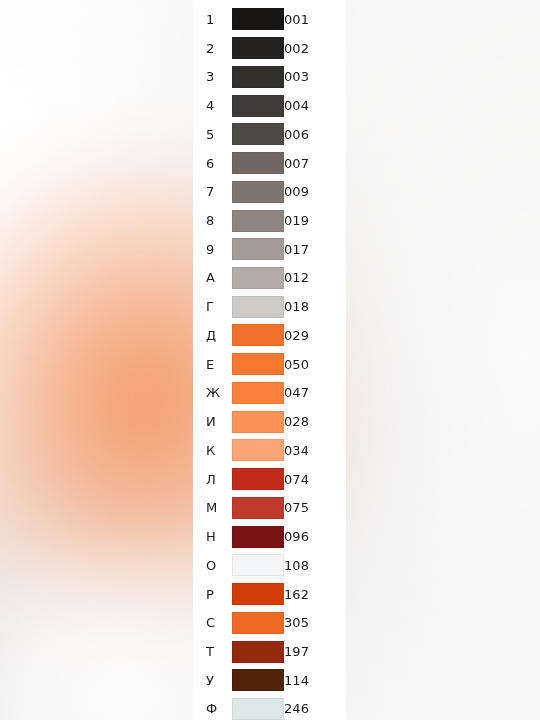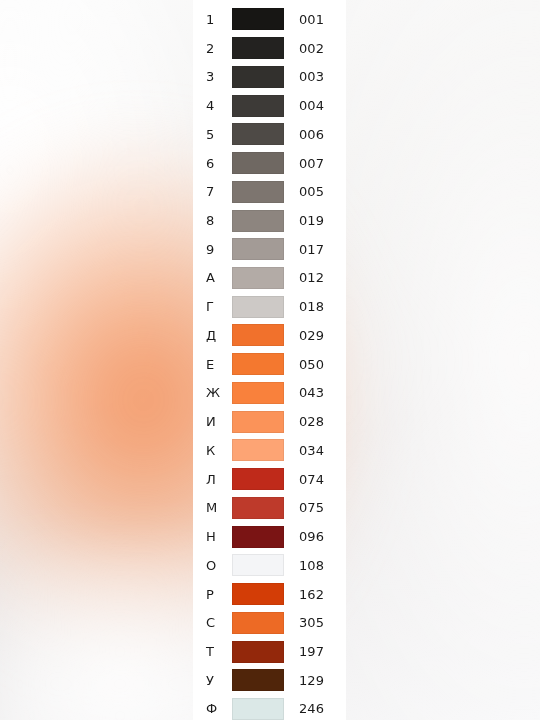--- a/index.html
+++ b/index.html
@@ -109,21 +109,20 @@
   }
   .row-swatch {
     width: 52px;
     height: 22px;
     flex: none;
     box-sizing: border-box;
     border: 1px solid rgba(0,0,0,0.06);
   }
   .row-code {
     flex: none;
-    margin-left: 15px;
     font-size: 13px;
     line-height: 1;
     color: #1b1b1b;
     letter-spacing: 0.1px;
   }
 </style>
 </head>
 <body>
 
 <div id="backdrop"></div>
@@ -160,21 +159,21 @@
         <span class="row-code">006</span>
       </div>
       <div class="legend-row">
         <span class="row-key">6</span>
         <span class="row-swatch" style="background-color: rgb(111, 104, 98);"></span>
         <span class="row-code">007</span>
       </div>
       <div class="legend-row">
         <span class="row-key">7</span>
         <span class="row-swatch" style="background-color: rgb(125, 117, 111);"></span>
-        <span class="row-code">005</span>
+        <span class="row-code">009</span>
       </div>
       <div class="legend-row">
         <span class="row-key">8</span>
         <span class="row-swatch" style="background-color: rgb(141, 133, 127);"></span>
         <span class="row-code">019</span>
       </div>
       <div class="legend-row">
         <span class="row-key">9</span>
         <span class="row-swatch" style="background-color: rgb(163, 155, 150);"></span>
         <span class="row-code">017</span>
@@ -195,21 +194,21 @@
         <span class="row-code">029</span>
       </div>
       <div class="legend-row">
         <span class="row-key">Е</span>
         <span class="row-swatch" style="background-color: rgb(244, 120, 47);"></span>
         <span class="row-code">050</span>
       </div>
       <div class="legend-row">
         <span class="row-key">Ж</span>
         <span class="row-swatch" style="background-color: rgb(249, 129, 60);"></span>
-        <span class="row-code">043</span>
+        <span class="row-code">047</span>
       </div>
       <div class="legend-row">
         <span class="row-key">И</span>
         <span class="row-swatch" style="background-color: rgb(251, 147, 89);"></span>
         <span class="row-code">028</span>
       </div>
       <div class="legend-row">
         <span class="row-key">К</span>
         <span class="row-swatch" style="background-color: rgb(253, 164, 116);"></span>
         <span class="row-code">034</span>
@@ -245,21 +244,21 @@
         <span class="row-code">305</span>
       </div>
       <div class="legend-row">
         <span class="row-key">Т</span>
         <span class="row-swatch" style="background-color: rgb(147, 40, 11);"></span>
         <span class="row-code">197</span>
       </div>
       <div class="legend-row">
         <span class="row-key">У</span>
         <span class="row-swatch" style="background-color: rgb(80, 37, 10);"></span>
-        <span class="row-code">129</span>
+        <span class="row-code">114</span>
       </div>
       <div class="legend-row">
         <span class="row-key">Ф</span>
         <span class="row-swatch" style="background-color: rgb(219, 232, 231);"></span>
         <span class="row-code">246</span>
       </div>
     </div>
 </div>
 
 </body></html>

